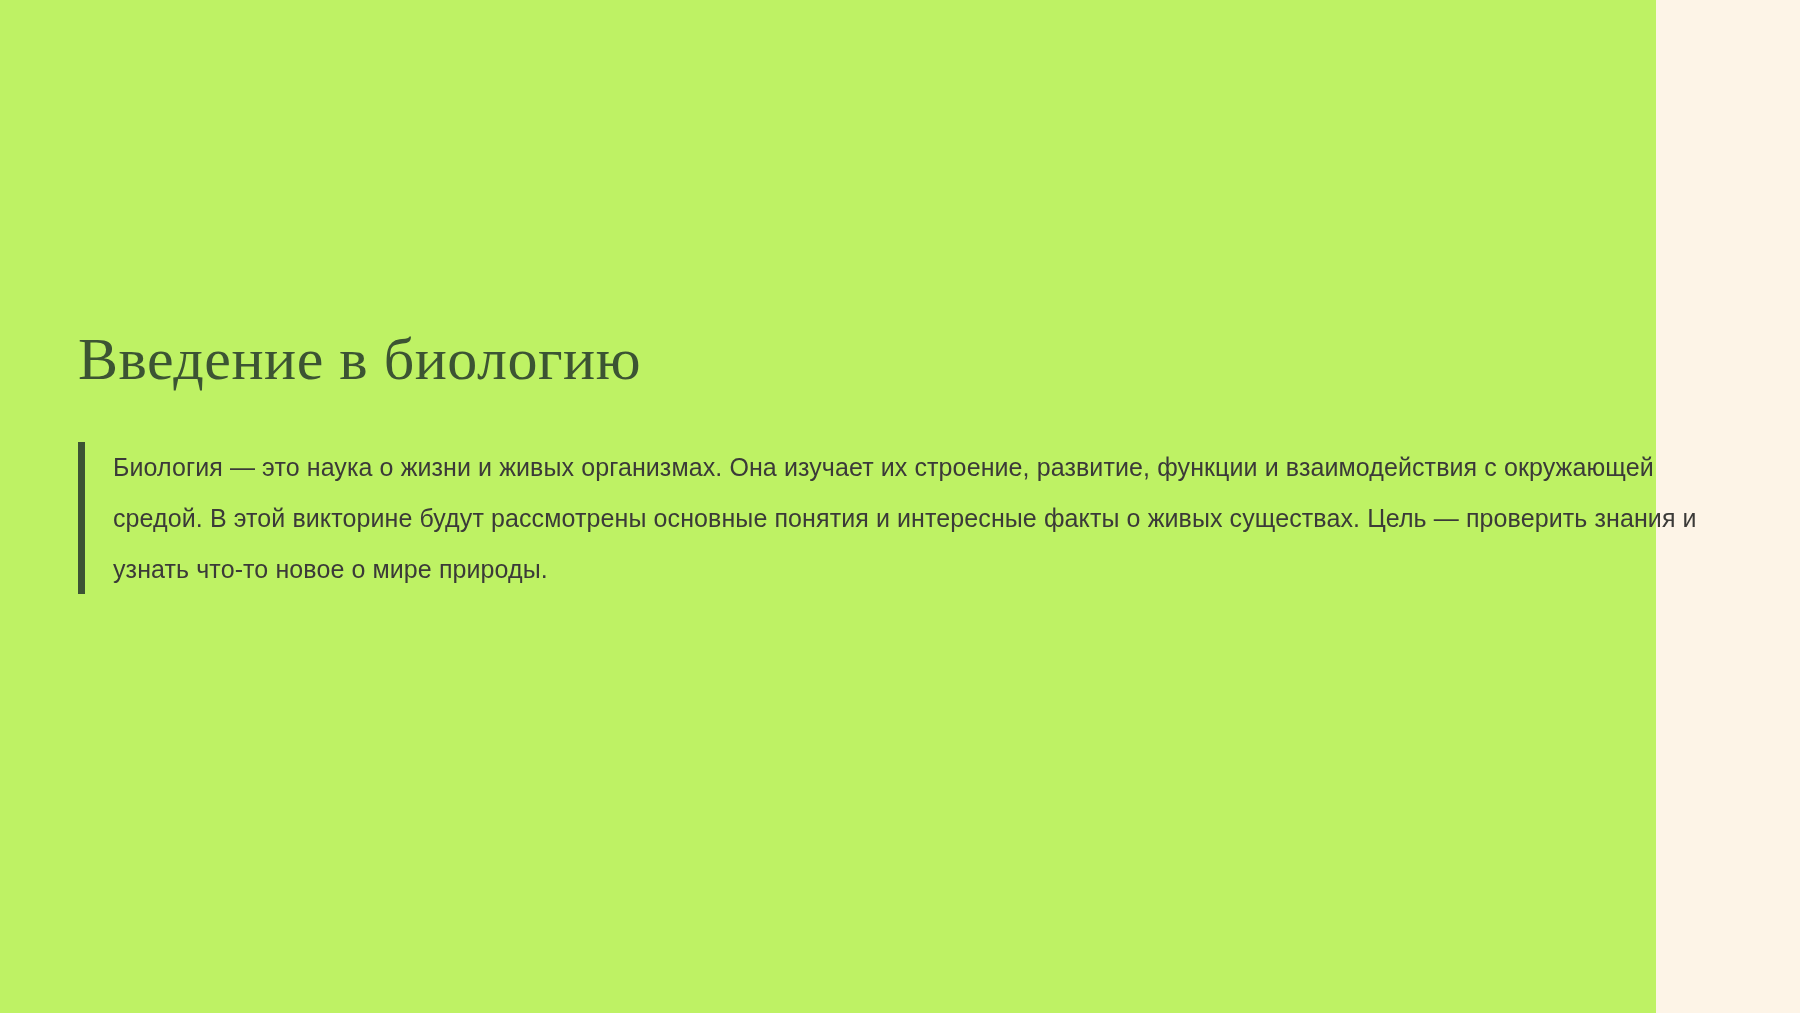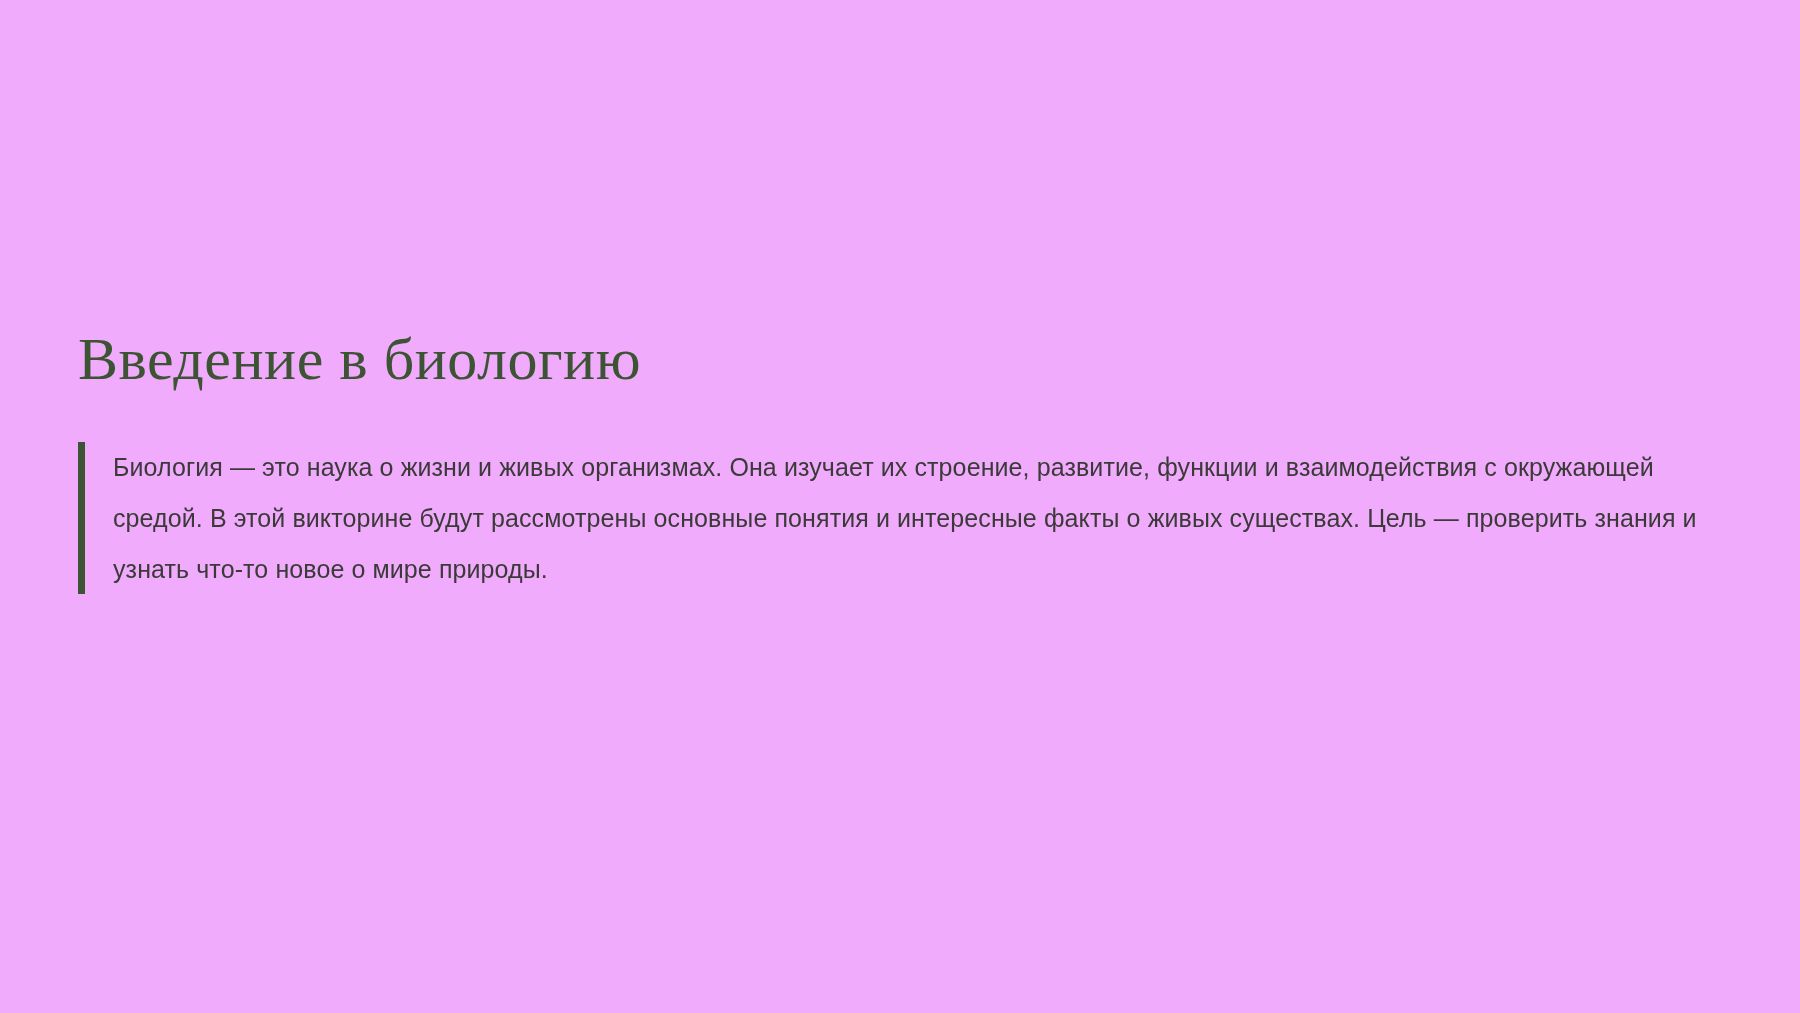--- a/index.html
+++ b/index.html
@@ -12,23 +12,23 @@
     width: 1800px;
     height: 1013px;
     overflow: hidden;
     background: #fdf4e7;
     font-family: "Liberation Sans", sans-serif;
     -webkit-font-smoothing: antialiased;
   }
 
   .slide {
     position: relative;
-    width: 1800px;
+    width: 1656px;
     height: 1013px;
-    background: #f0abfc;
+    background: #bef264;
     box-sizing: border-box;
   }
 
   .content-block {
     position: absolute;
     left: 78px;
     top: 325px;
     width: 1650px;
   }
 

